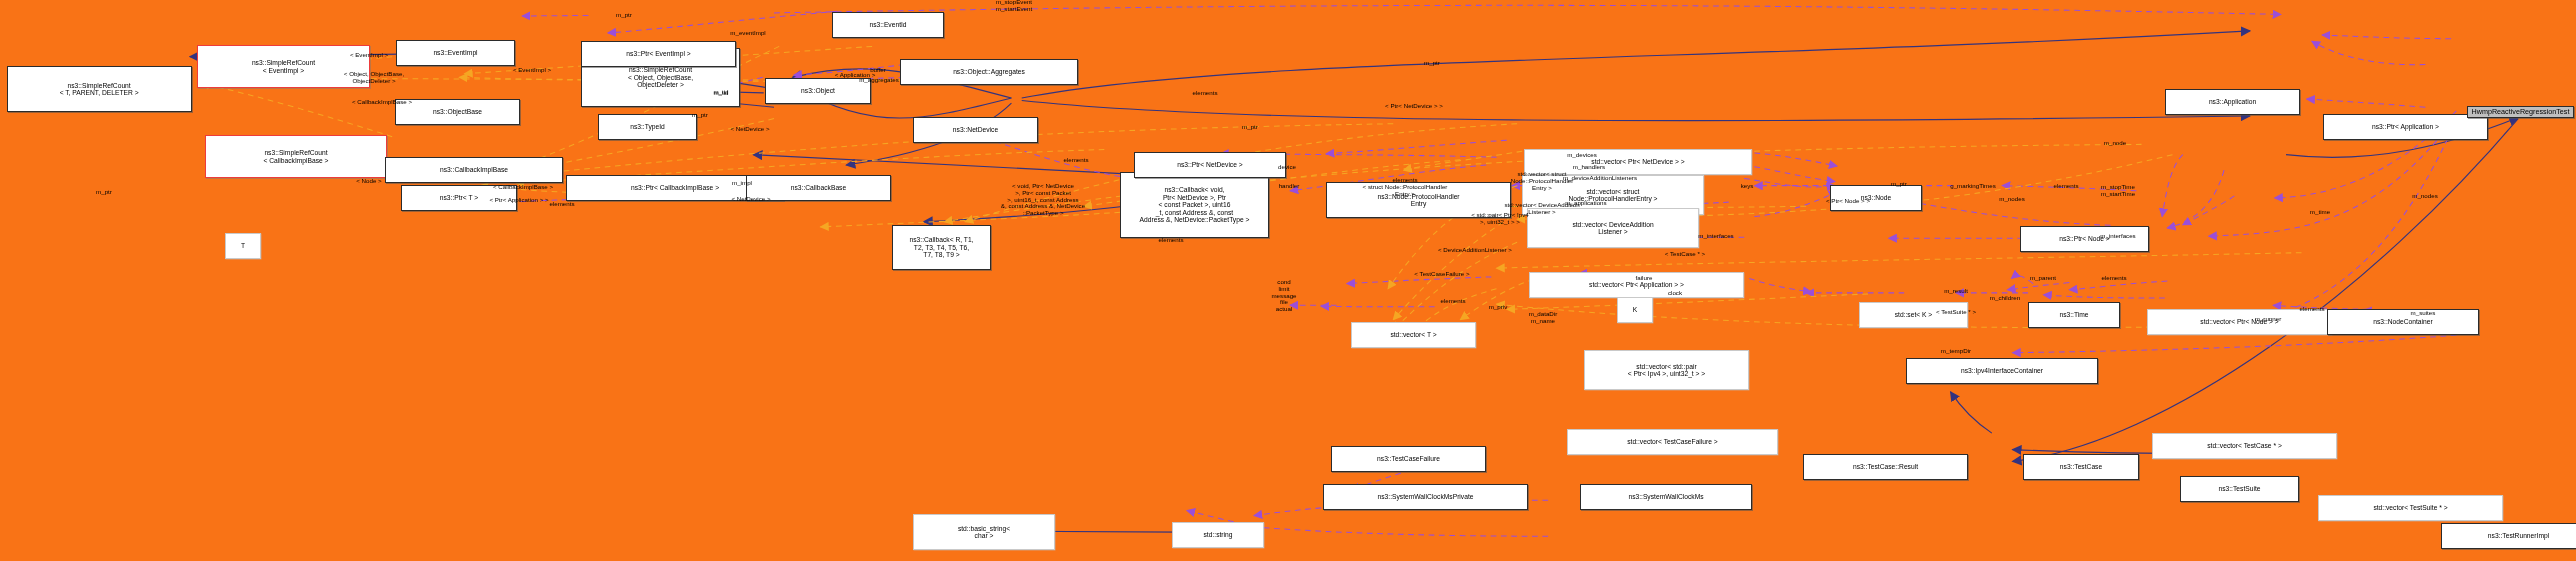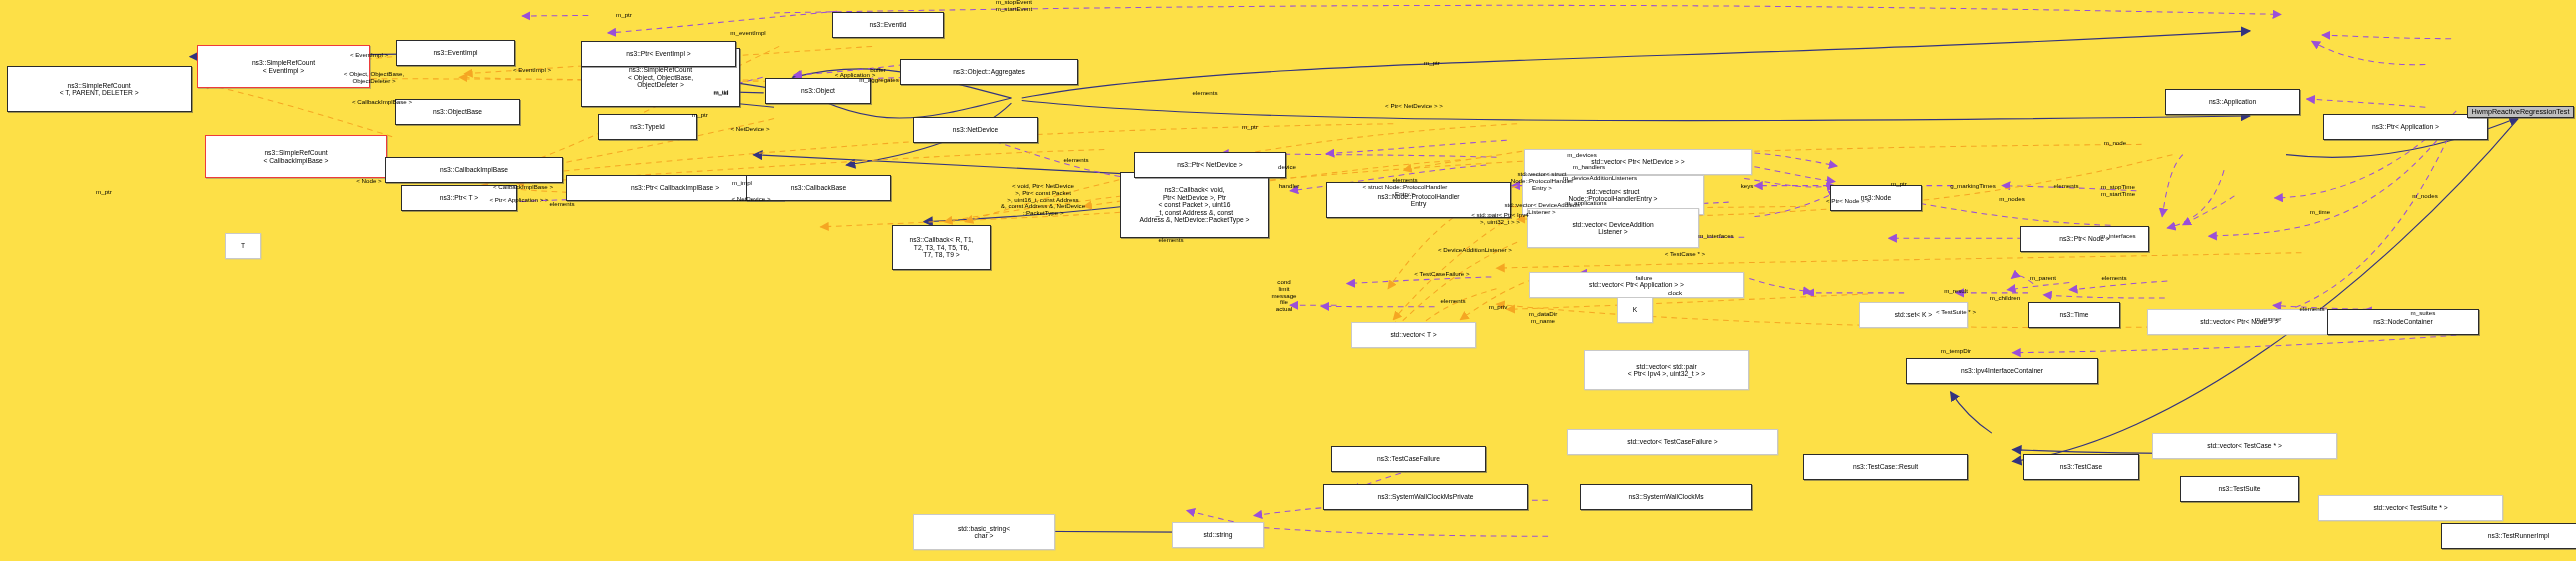--- a/index.html
+++ b/index.html
@@ -1,16 +1,16 @@
 <!DOCTYPE html>
 <html style="font-size:8.3px"><head>
 <meta charset="utf-8">
 <style>
   html,body{margin:0;padding:0;background:#ffffff;}
-  #canvas{position:relative;width:2576px;height:561px;background:#fde047;
+  #canvas{position:relative;width:2576px;height:561px;background:#f97316;
           font-family:"Liberation Sans","DejaVu Sans",sans-serif;overflow:hidden;}
   svg.edges{position:absolute;left:0;top:0;width:2576px;height:561px;pointer-events:none;}
   .node{position:absolute;box-sizing:border-box;background:#ffffff;border:0.5px solid #2b2b2b;
         display:flex;align-items:center;justify-content:center;text-align:center;
         font-size:6.7px;line-height:1.12;color:#000;padding:1px 2.1px;white-space:pre-line;
         box-shadow:1px 1px 0 rgba(80,80,80,.55);}
   .node.lite{border:0.5px solid #c9c9c9;box-shadow:0.5px 0.5px 0 rgba(190,190,190,.6);}
   .node.red{border:1px solid #ee3b3b;box-shadow:1px 1px 0 rgba(120,120,120,.45);}
   .node.target{background:#bfbfbf;border:0.5px solid #2b2b2b;font-size:7.2px;}
   .elabel{position:absolute;font-size:6.2px;color:#000;white-space:pre-line;text-align:center;

